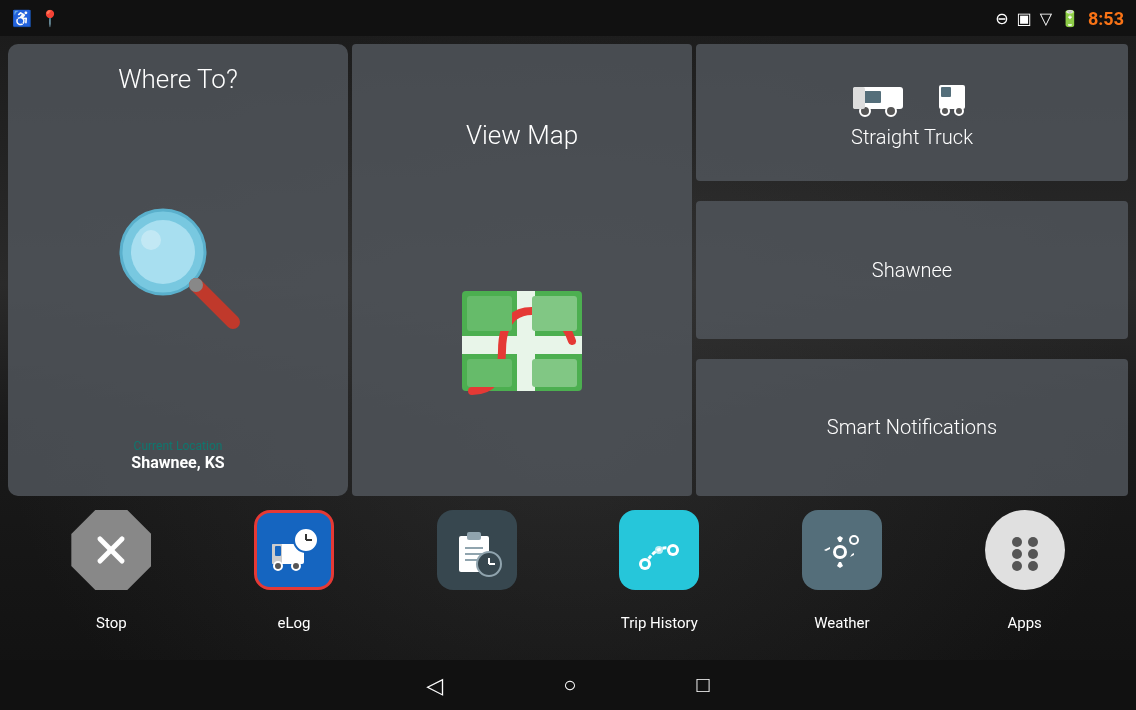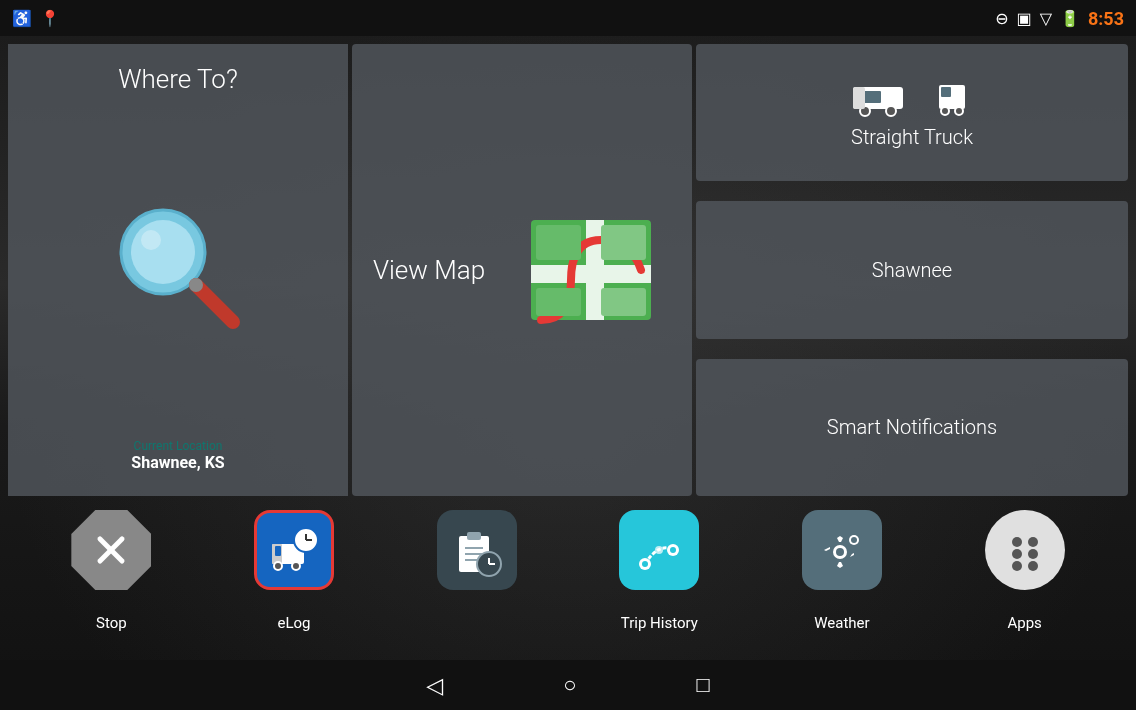--- a/index.html
+++ b/index.html
@@ -84,21 +84,21 @@
     }
 
     
     .col-left {
       flex: 0 0 340px;
     }
     .tile-where-to {
       width: 100%;
       height: 100%;
       background: rgba(80, 85, 90, 0.85);
-      border-radius: 0;
+      border-radius: 10px;
       display: flex;
       flex-direction: column;
       align-items: center;
       justify-content: space-between;
       padding: 20px 16px 24px;
       cursor: pointer;
     }
     .tile-where-to .title {
       color: #fff;
       font-size: 26px;
@@ -126,21 +126,21 @@
     
     .col-middle {
       flex: 0 0 340px;
     }
     .tile-view-map {
       width: 100%;
       height: 100%;
       background: rgba(80, 85, 90, 0.85);
       border-radius: 4px;
       display: flex;
-      flex-direction: row;
+      flex-direction: column;
       align-items: center;
       justify-content: space-around;
       padding: 20px 8px;
       cursor: pointer;
     }
     .tile-view-map .title {
       color: #fff;
       font-size: 26px;
       font-weight: 300;
     }

